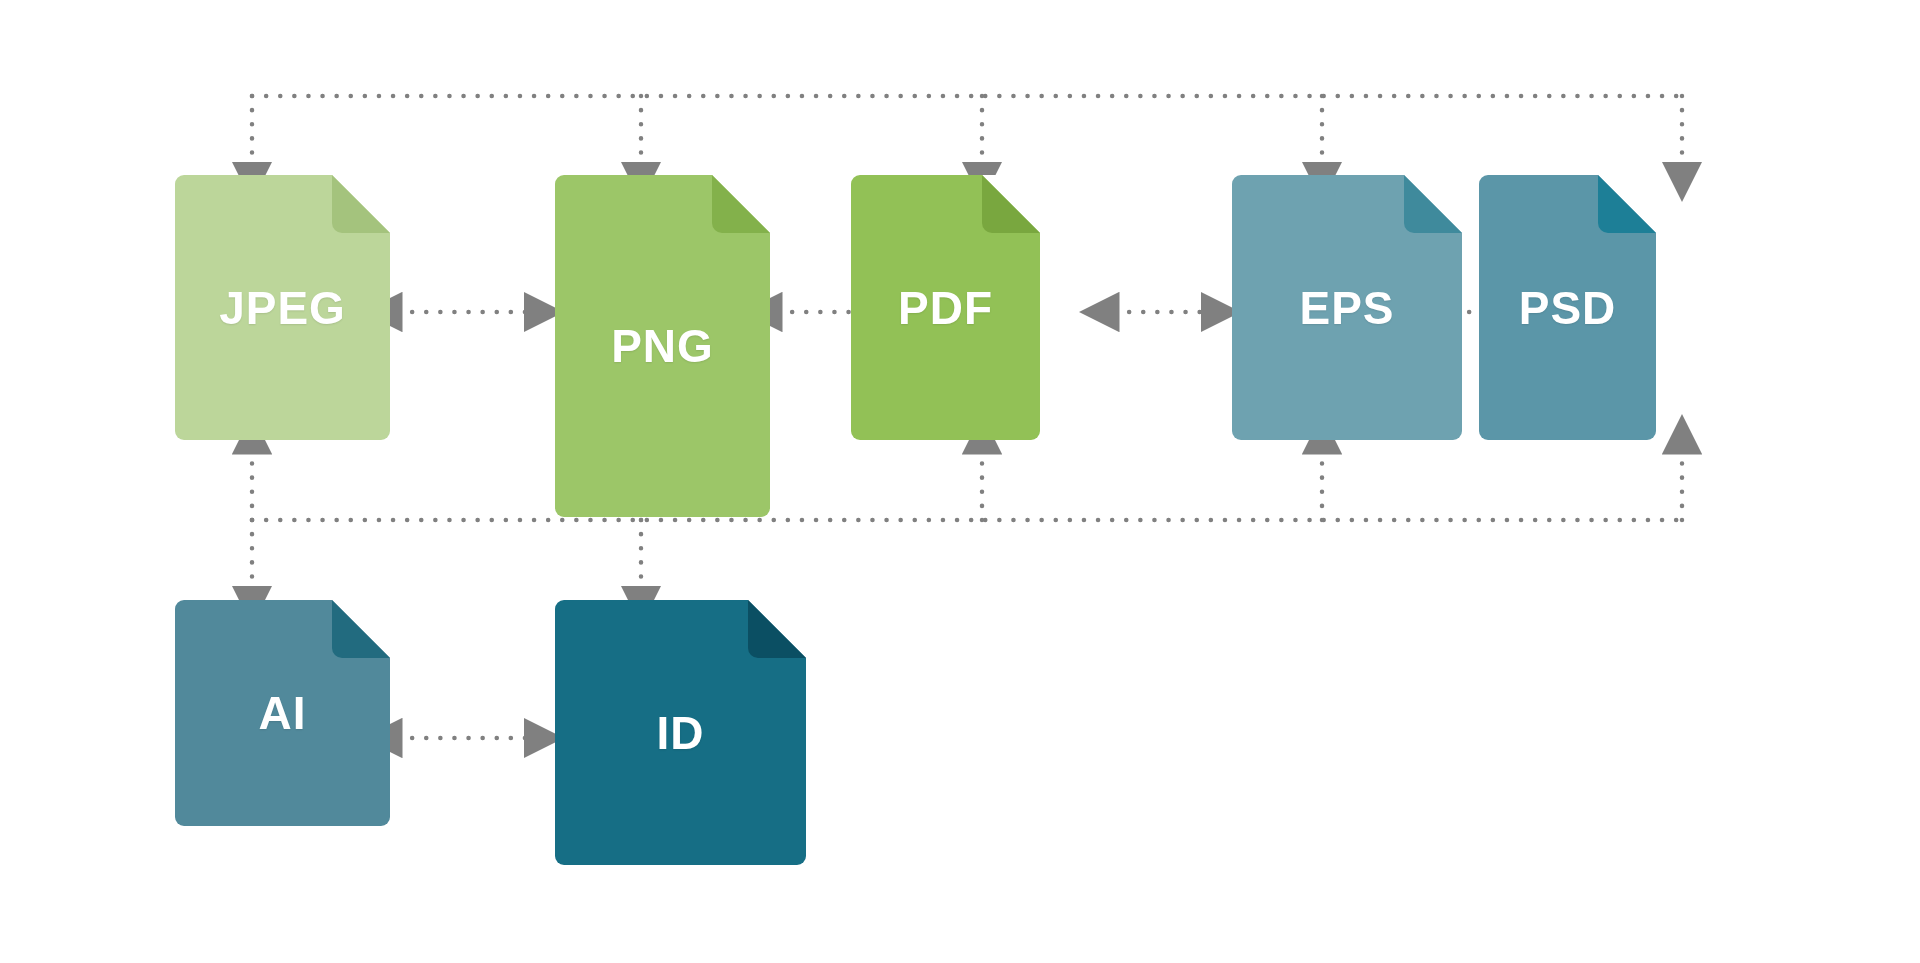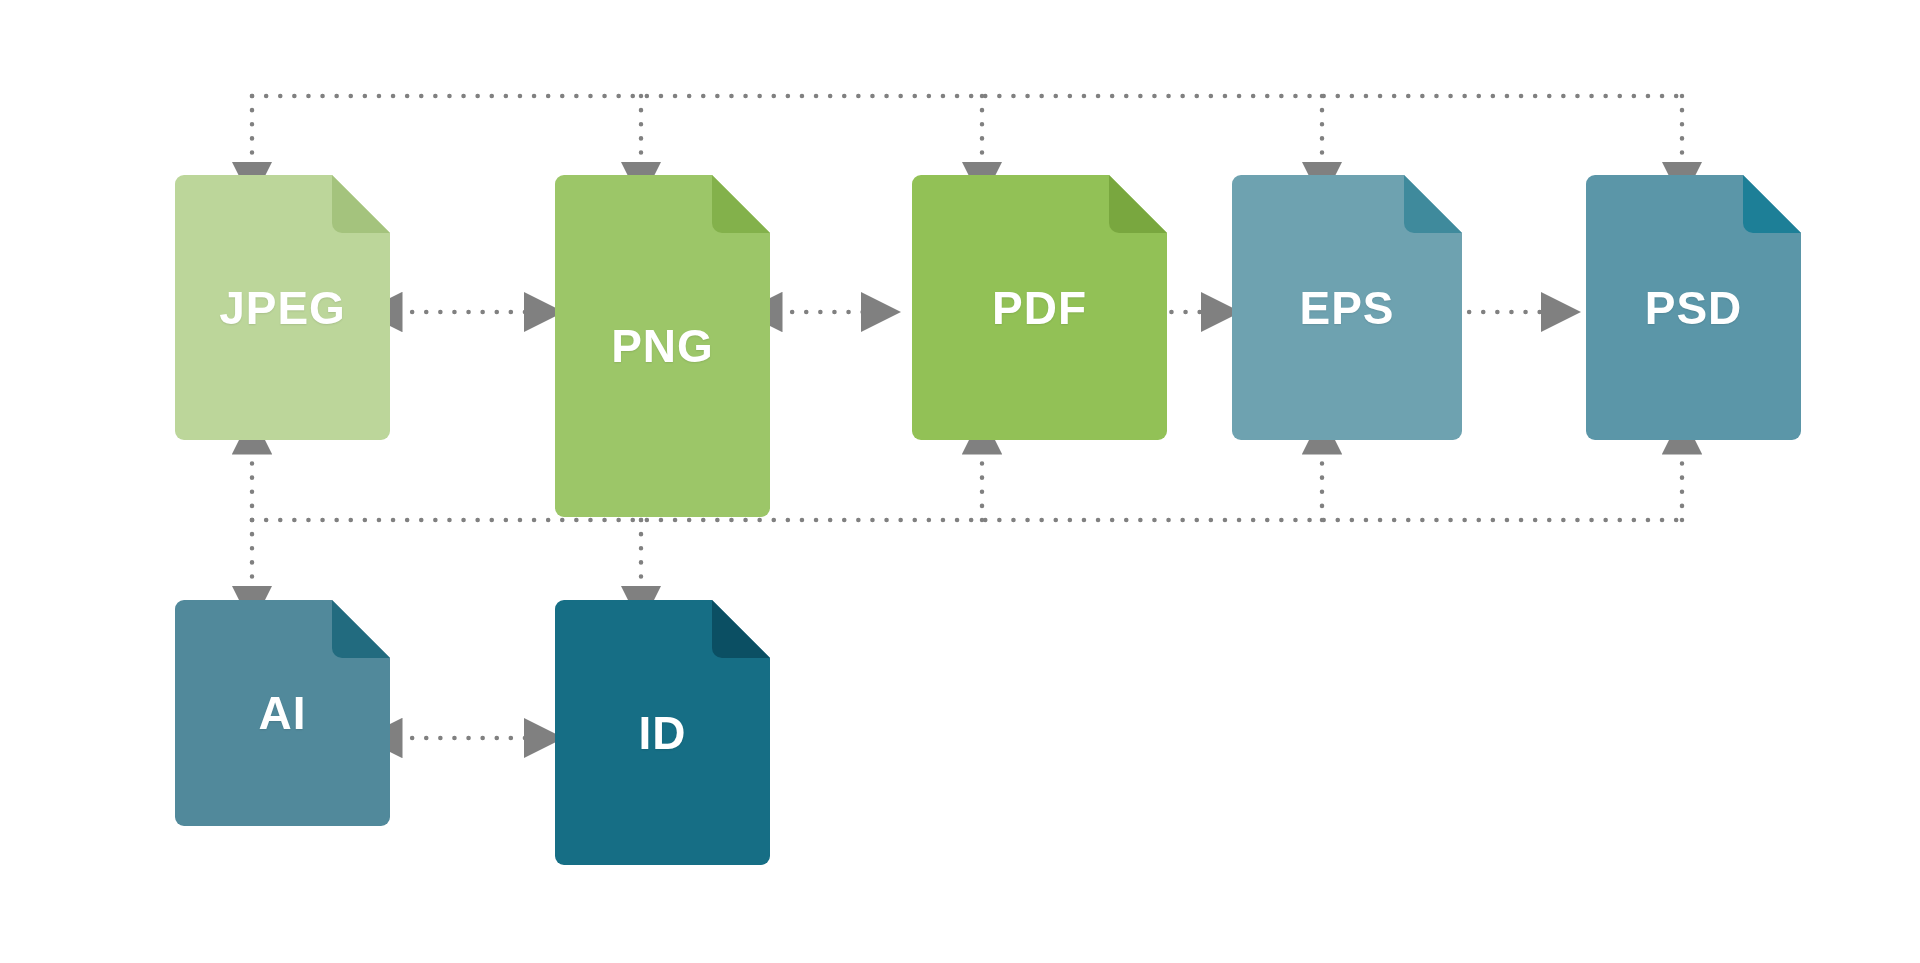--- a/index.html
+++ b/index.html
@@ -113,57 +113,57 @@
 
   <div class="fileicon" style="left:545px;top:175px;width:215px;height:342px;">
     <div class="body" style="background:#9cc668;"></div>
     <div class="foldmask">
       <div class="white"></div>
       <div class="fold" style="background:#83b14b;"></div>
     </div>
     <div class="label">PNG</div>
   </div>
 
-  <div class="fileicon" style="left:902px;top:175px;width:255px;height:265px;text-align:center;">
+  <div class="fileicon" style="left:841px;top:175px;width:189px;height:265px;text-align:center;">
     <div class="body" style="background:#92c156;"></div>
     <div class="foldmask">
       <div class="white"></div>
       <div class="fold" style="background:#79a73f;"></div>
     </div>
     <div class="label">PDF</div>
   </div>
 
   <div class="fileicon" style="left:1222px;top:175px;width:215px;height:265px;padding-left:15px;">
     <div class="body" style="background:#6ea2b0;"></div>
     <div class="foldmask">
       <div class="white"></div>
       <div class="fold" style="background:#3f8a9c;"></div>
     </div>
     <div class="label">EPS</div>
   </div>
 
-  <div class="fileicon" style="left:1576px;top:175px;width:215px;height:265px;">
+  <div class="fileicon" style="left:1469px;top:175px;width:177px;height:265px;">
     <div class="body" style="background:#5b96a8;"></div>
     <div class="foldmask">
       <div class="white"></div>
       <div class="fold" style="background:#1d7f97;"></div>
     </div>
     <div class="label">PSD</div>
   </div>
 
   <div class="fileicon" style="left:165px;top:600px;width:215px;height:226px;">
     <div class="body" style="background:#51899b;"></div>
     <div class="foldmask">
       <div class="white"></div>
       <div class="fold" style="background:#226b7f;"></div>
     </div>
     <div class="label">AI</div>
   </div>
 
-  <div class="fileicon" style="left:545px;top:600px;width:215px;height:265px;">
+  <div class="fileicon" style="left:545px;top:600px;width:215px;height:265px;padding-left:36px;">
     <div class="body" style="background:#166e85;"></div>
     <div class="foldmask">
       <div class="white"></div>
       <div class="fold" style="background:#0b4f63;"></div>
     </div>
     <div class="label">ID</div>
   </div>
 
 </div>
 

